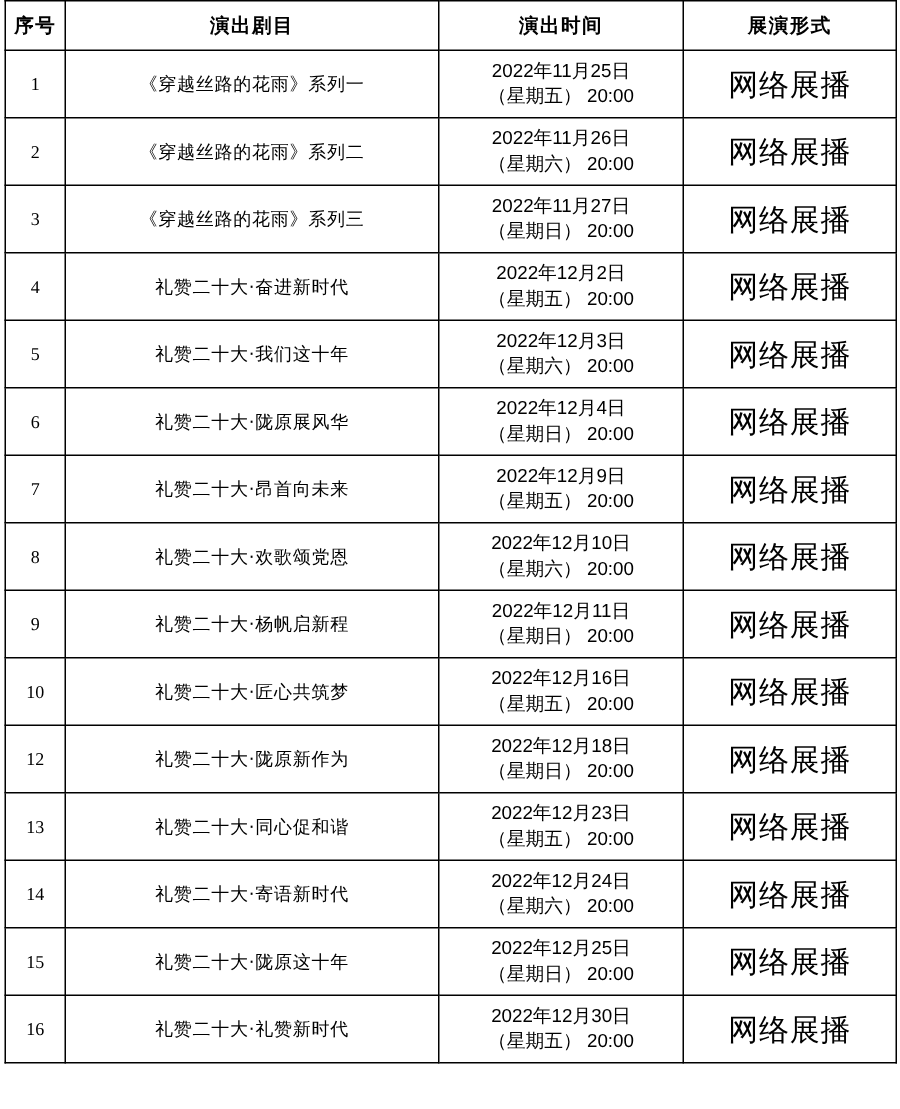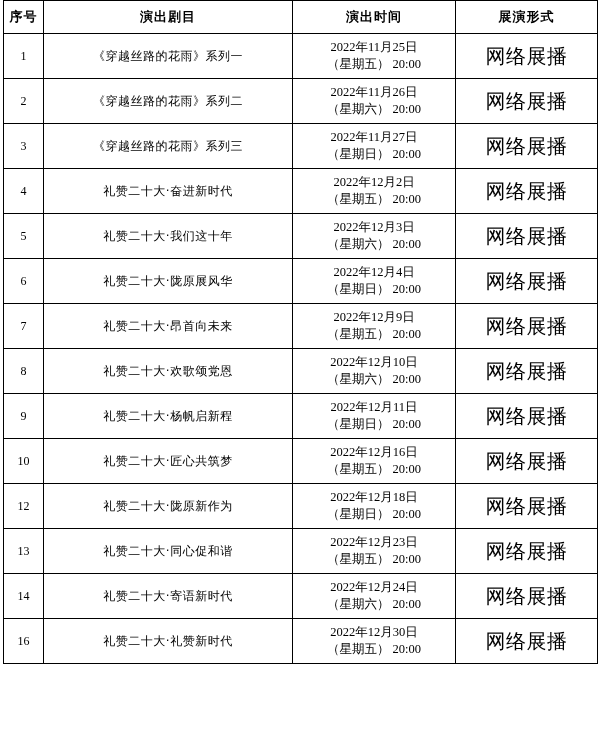--- a/index.html
+++ b/index.html
@@ -53,21 +53,21 @@
     font-size: 12px;
     font-family: "Liberation Serif", "DejaVu Serif", serif;
   }
   .cell-title {
     font-size: 12px;
     letter-spacing: 0.5px;
   }
   .cell-time {
     font-size: 12.5px;
     line-height: 1.35;
-    font-family: Liberation Serif, serif;
+    font-family: Liberation Sans, sans-serif;
     margin-left: 32px;
   }
   .cell-time .line1 { display: block; }
   .cell-time .line2 { display: block; }
   .cell-form {
     font-size: 20px;
     letter-spacing: 0.5px;
   }
 </style>
 </head>
@@ -201,20 +201,29 @@
         <tr>
           <td class="cell-seq">14</td>
           <td class="cell-title">礼赞二十大·寄语新时代</td>
           <td class="cell-time">
             <span class="line1">2022年12月24日</span>
             <span class="line2">（星期六）  20:00</span>
           </td>
           <td class="cell-form">网络展播</td>
         </tr>
         <tr>
+          <td class="cell-seq">15</td>
+          <td class="cell-title">礼赞二十大·陇原这十年</td>
+          <td class="cell-time">
+            <span class="line1">2022年12月25日</span>
+            <span class="line2">（星期日）  20:00</span>
+          </td>
+          <td class="cell-form">网络展播</td>
+        </tr>
+        <tr>
           <td class="cell-seq">16</td>
           <td class="cell-title">礼赞二十大·礼赞新时代</td>
           <td class="cell-time">
             <span class="line1">2022年12月30日</span>
             <span class="line2">（星期五）  20:00</span>
           </td>
           <td class="cell-form">网络展播</td>
         </tr>
       </tbody>
   </table>

